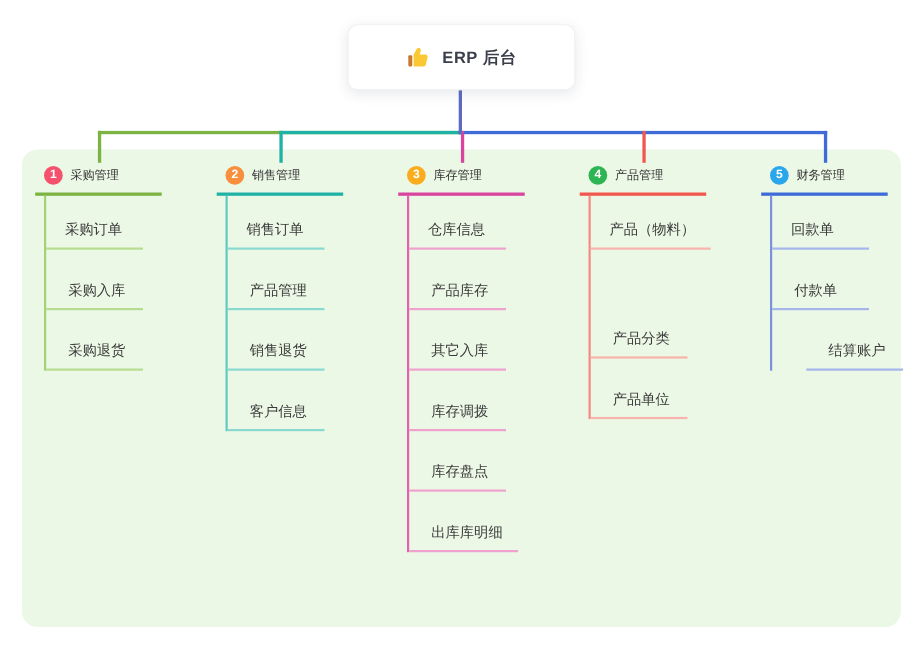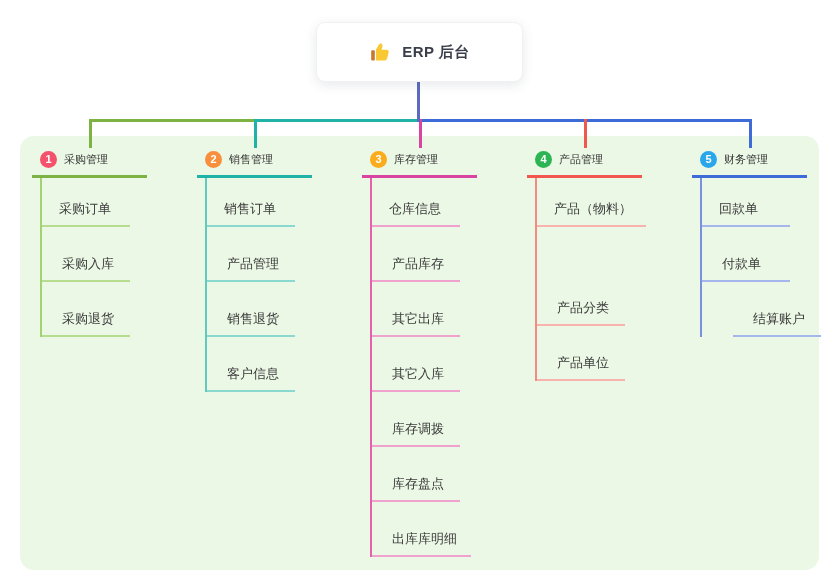--- a/index.html
+++ b/index.html
@@ -121,23 +121,20 @@
           <span class="branch-label">库存管理</span>
         </div>
         <div class="children" style="border-left-color: rgb(229, 97, 174);">
           <div class="child-row" style="border-bottom-color: rgb(240, 162, 207);">
             <span class="child-label">仓库信息</span>
           </div>
           <div class="child-row" style="border-bottom-color: rgb(240, 162, 207);">
             <span class="child-label">产品库存</span>
           </div>
           <div class="child-row" style="border-bottom-color: rgb(240, 162, 207);">
-            <span class="child-label">其它出库</span>
-          </div>
-          <div class="child-row" style="border-bottom-color: rgb(240, 162, 207);">
             <span class="child-label">其它入库</span>
           </div>
           <div class="child-row" style="border-bottom-color: rgb(240, 162, 207);">
             <span class="child-label">库存调拨</span>
           </div>
           <div class="child-row" style="border-bottom-color: rgb(240, 162, 207);">
             <span class="child-label">库存盘点</span>
           </div>
           <div class="child-row" style="border-bottom-color: rgb(240, 162, 207);">
             <span class="child-label">出库库明细</span>

